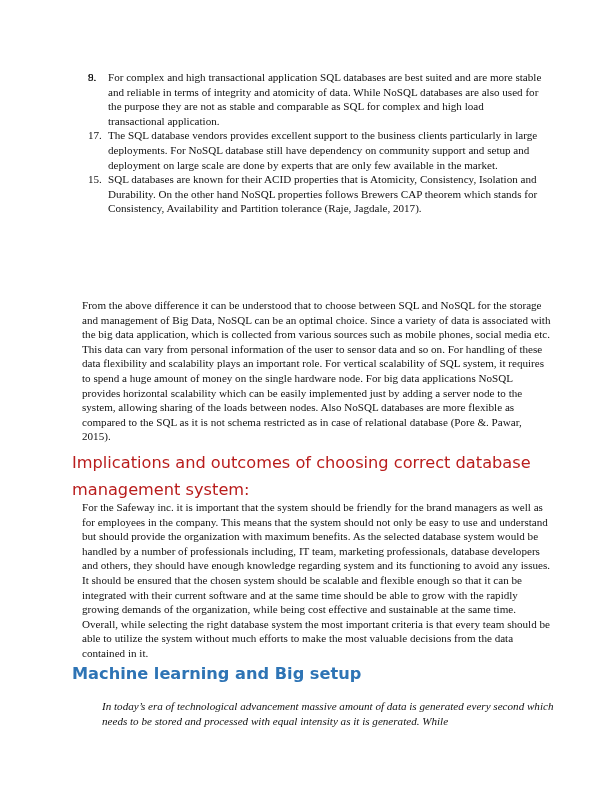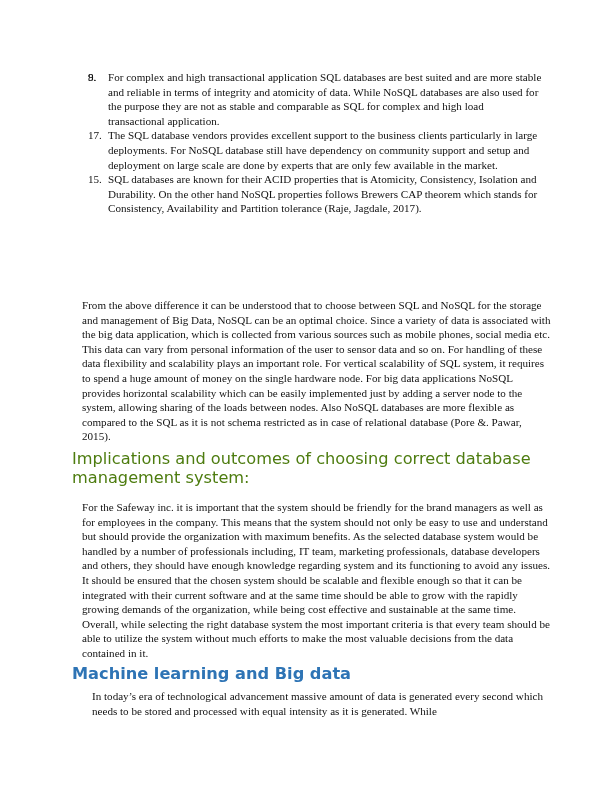--- a/index.html
+++ b/index.html
@@ -15,30 +15,30 @@
       position: absolute; left: 72px; top: 70px; width: 470px;
       margin: 0; padding: 0; list-style: none;
     }
     ol.numbered li { position: relative; padding-left: 36px; margin: 0; }
     ol.numbered li .num { position: absolute; left: 16px; top: 0; width: 20px; text-align: left; }
     ol.numbered li.two-digit .num { left: 16px; }
     .para { position: absolute; left: 72px; width: 470px; margin: 10px; }
     .h-light {
       position: absolute; left: 72px; width: 480px; margin: 0;
       font-family: "DejaVu Sans", "Liberation Sans", sans-serif;
-      font-size: 16.2px; line-height: 19px; font-weight: normal;
-      color: #4d7c0f;
+      font-size: 16.2px; line-height: 27px; font-weight: normal;
+      color: #b91c1c;
     }
     .h-bold {
       position: absolute; left: 72px; width: 480px; margin: 0;
       font-family: "DejaVu Sans", "Liberation Sans", sans-serif;
       font-size: 16.2px; line-height: 20px; font-weight: bold;
       color: #2e74b5;
     }
-    .indent-para { position: absolute; left: 90px; width: 452px; margin: 2px; }
+    .indent-para { position: absolute; left: 90px; width: 452px; margin: 12px; font-style: italic; }
   </style>
 </head>
 <body>
 
 <div class="page">
 
   <ol class="numbered body-text">
     <li>
       <span class="num">8.</span>
     </li>
@@ -55,17 +55,17 @@
       <span>SQL databases are known for their ACID properties that is Atomicity, Consistency, Isolation and Durability. On the other hand NoSQL properties follows Brewers CAP theorem which stands for Consistency, Availability and Partition tolerance (Raje, Jagdale, 2017).</span>
     </li>
   </ol>
 
   <p class="para body-text" style="top:288px;">From the above difference it can be understood that to choose between SQL and NoSQL for the storage and management of Big Data, NoSQL can be an optimal choice. Since a variety of data is associated with the big data application, which is collected from various sources such as mobile phones, social media etc. This data can vary from personal information of the user to sensor data and so on. For handling of these data flexibility and scalability plays an important role. For vertical scalability of SQL system, it requires to spend a huge amount of money on the single hardware node. For big data applications NoSQL provides horizontal scalability which can be easily implemented just by adding a server node to the system, allowing sharing of the loads between nodes. Also NoSQL databases are more flexible as compared to the SQL as it is not schema restricted as in case of relational database (Pore &amp;. Pawar, 2015).</p>
 
   <h2 class="h-light" style="top:449px;">Implications and outcomes of choosing correct database management system:</h2>
 
   <p class="para body-text" style="top:490px;">For the Safeway inc. it is important that the system should be friendly for the brand managers as well as for employees in the company. This means that the system should not only be easy to use and understand but should provide the organization with maximum benefits. As the selected database system would be handled by a number of professionals including, IT team, marketing professionals, database developers and others, they should have enough knowledge regarding system and its functioning to avoid any issues. It should be ensured that the chosen system should be scalable and flexible enough so that it can be integrated with their current software and at the same time should be able to grow with the rapidly growing demands of the organization, while being cost effective and sustainable at the same time. Overall, while selecting the right database system the most important criteria is that every team should be able to utilize the system without much efforts to make the most valuable decisions from the data contained in it.</p>
 
-  <h2 class="h-bold" style="top:664px;">Machine learning and Big data</h2>
+  <h2 class="h-bold" style="top:664px;">Machine learning and Big setup</h2>
 
   <p class="indent-para body-text" style="top:687px;">In today’s era of technological advancement massive amount of data is generated every second which needs to be stored and processed with equal intensity as it is generated. While</p>
 
 </div>
 
 </body></html>

